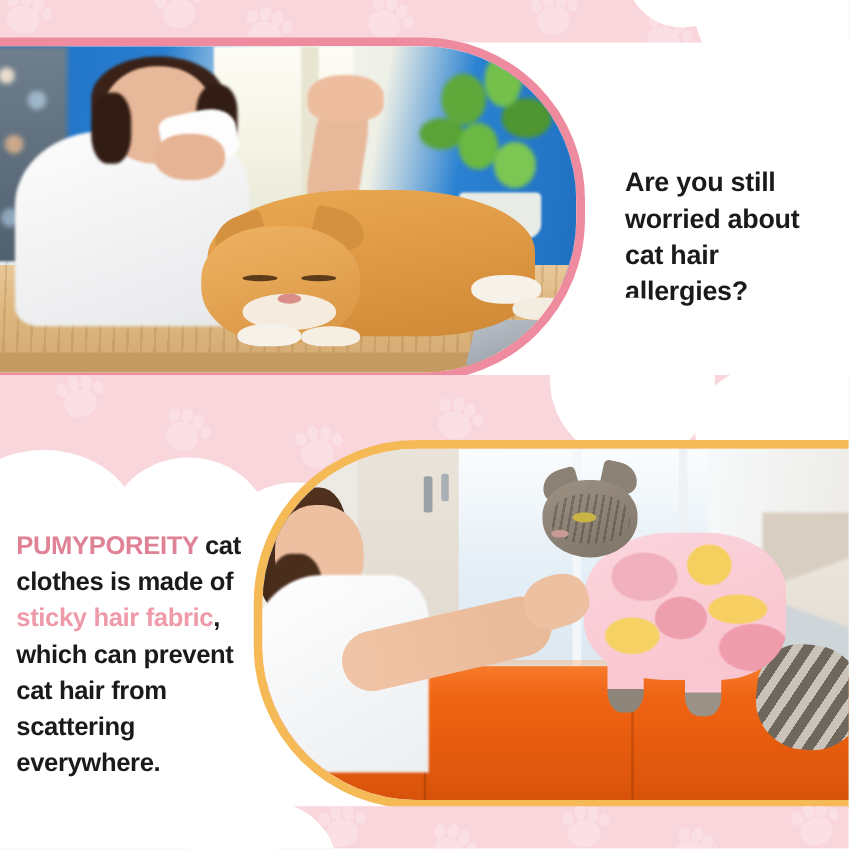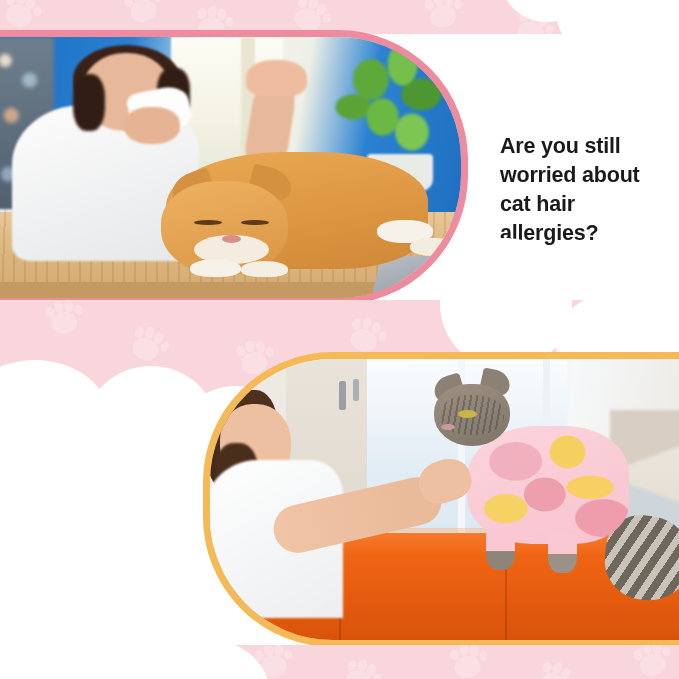--- a/index.html
+++ b/index.html
@@ -447,20 +447,27 @@
       <div class="s2-cat-leg2"></div>
       <div class="s2-cat-ear-l"></div>
       <div class="s2-cat-ear-r"></div>
       <div class="s2-cat-head"></div>
       <div class="s2-cat-eye"></div>
       <div class="s2-cat-nose"></div>
       <div class="s2-hand"></div>
     </div>
   </div>
 
+  <div id="body-copy">
+    <span class="brand">PUMYPOREITY</span>
+    <span>cat clothes is</span>
+    <span>made of </span><span class="hl">sticky</span>
+    <span class="hl">hair fabric</span><span>,</span>
+    <span>which can prevent cat hair from scattering everywhere.</span>
+  </div>
 
   <div class="band" id="band-bottom">
     <div class="paw" style="left:250px; top:2px;  transform:rotate(-12deg);">
         <span class="pad t1"></span>
         <span class="pad t2"></span>
         <span class="pad t3"></span>
         <span class="pad t4"></span>
         <span class="pad main"></span>
       </div>
     <div class="paw" style="left:348px; top:8px;  transform:rotate(18deg);">

